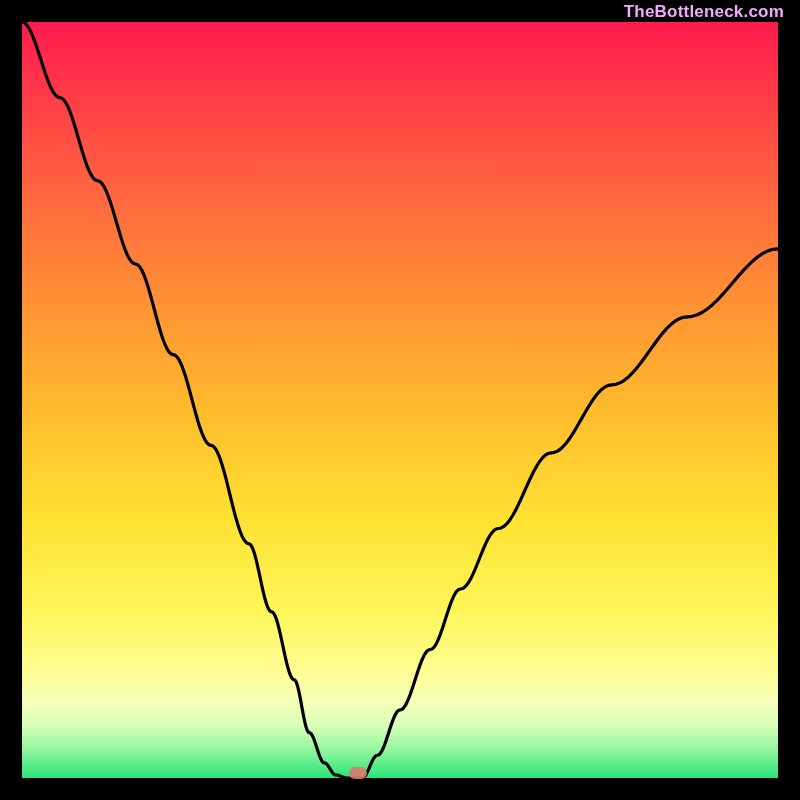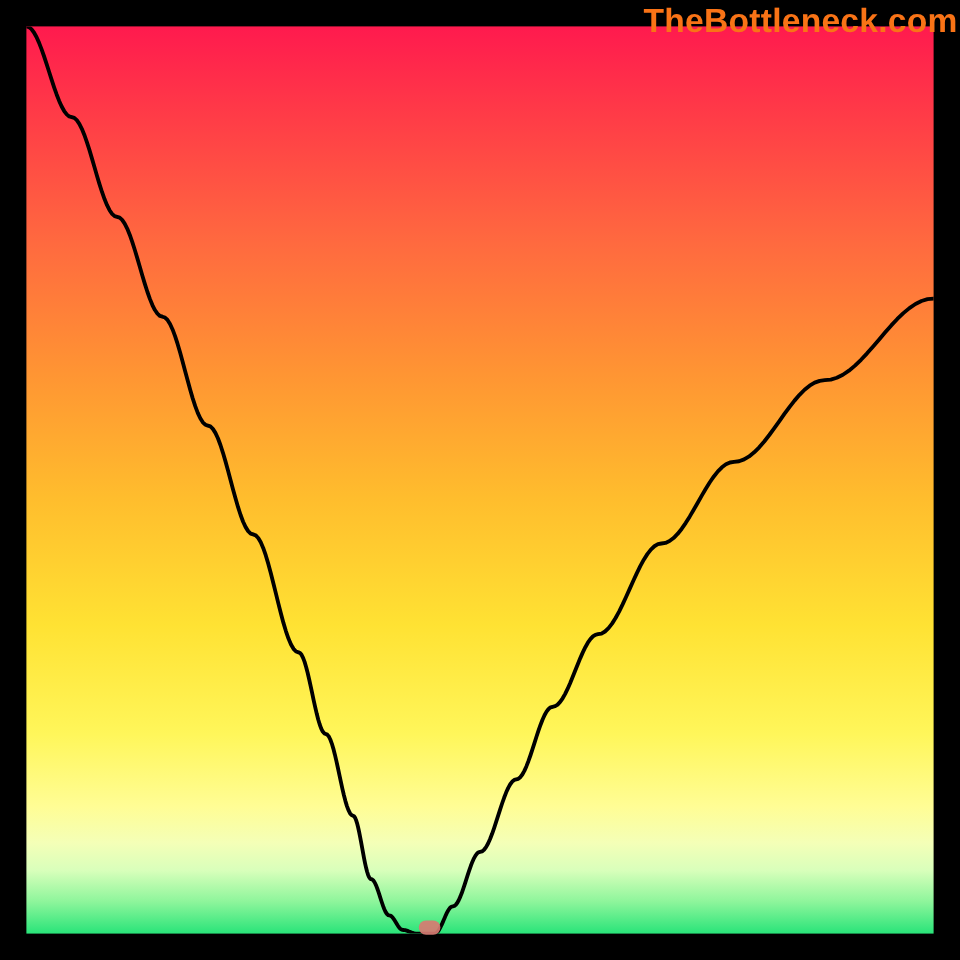--- a/index.html
+++ b/index.html
@@ -13,23 +13,23 @@
   }
   .frame {
     position: relative;
     width: 800px;
     height: 800px;
     background: #000;
   }
   .watermark {
     position: absolute;
     top: 2px;
-    right: 2px;
-    color: #f97316;
-    font-size: 28px;
+    right: 16px;
+    color: #f0abfc;
+    font-size: 17px;
     font-weight: 600;
     letter-spacing: 0.2px;
     z-index: 10;
   }
   .plot {
     position: absolute;
     left: 22px;
     top: 22px;
     width: 756px;
     height: 756px;

